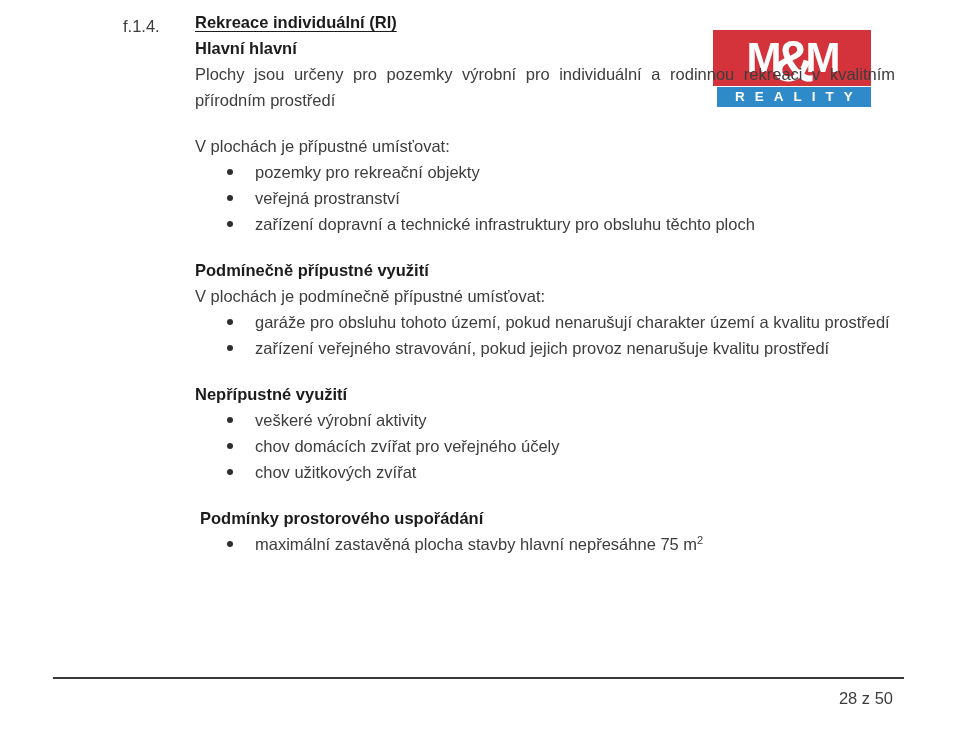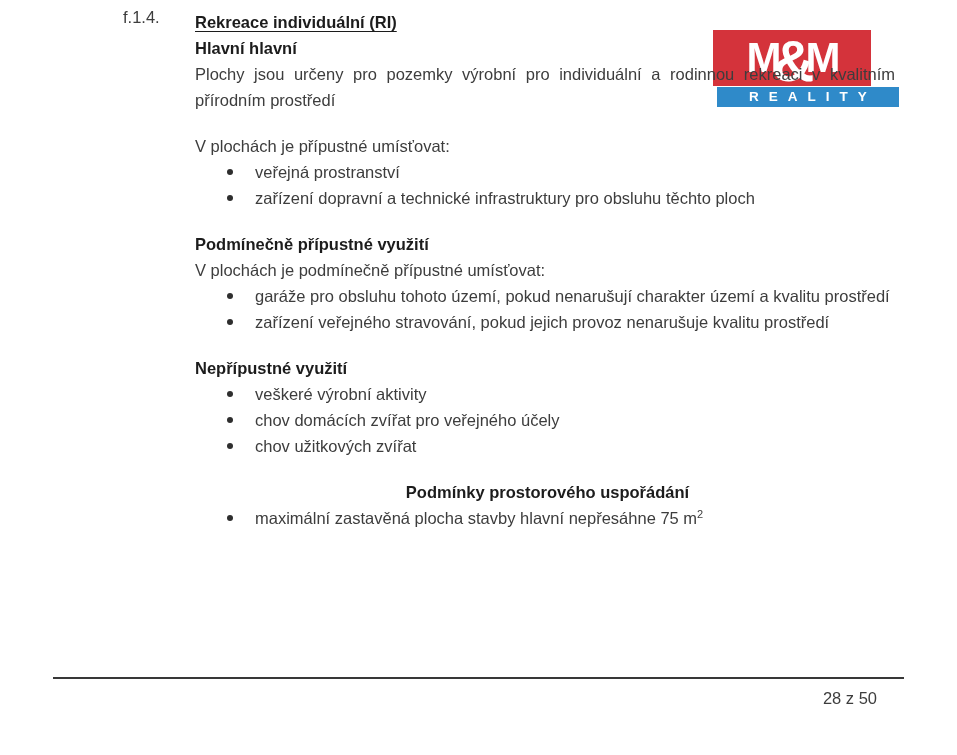--- a/index.html
+++ b/index.html
@@ -43,41 +43,41 @@
     letter-spacing: -3px;
     line-height: 1;
   }
   .logo-red .amp {
     font-size: 58px;
     margin: 0 -6px;
     position: relative;
     top: 3px;
   }
   .logo-blue {
-    width: 182px;
+    width: 154px;
     height: 20px;
     margin-left: 4px;
     margin-top: 1px;
     background: #2f8ac9;
     color: #ffffff;
     font-weight: bold;
     font-size: 13.5px;
     letter-spacing: 10px;
     display: flex;
     align-items: center;
     justify-content: center;
     text-indent: 10px; 
     line-height: 1;
   }
 
   
   .section-number {
     position: absolute;
     left: 123px;
-    top: 4px;
+    top: 13px;
     z-index: 2;
   }
   .content {
     position: absolute;
     left: 195px;
     top: 9px;
     width: 700px;
     z-index: 2;
   }
   .doc-title {
@@ -91,21 +91,20 @@
     color: #1c1c1c;
   }
   .section {
     margin-top: 20px;
   }
   .section.first {
     margin-top: 0;
   }
   .section.indented .sec-heading {
     padding-left: 5px;
-    text-align: center;
   }
   .justify {
     text-align: justify;
     text-align-last: left;
   }
   ul.bullets {
     margin: 0;
     padding: 0 0 0 60px;
     list-style: none;
   }
@@ -134,21 +133,21 @@
     left: 53px;
     top: 677px;
     width: 851px;
     height: 2px;
     background: #383838;
     z-index: 2;
   }
   .page-number {
     position: absolute;
     top: 685px;
-    left: 177px;
+    left: 193px;
     width: 700px;
     text-align: right;
     z-index: 2;
   }
 </style>
 </head>
 <body>
 
 <div class="page">
 
@@ -168,20 +167,21 @@
     <div class="doc-title">Rekreace individuální (RI)</div>
 
     <div class="section first">
       <div class="sec-heading">Hlavní hlavní</div>
       <div class="justify">Plochy jsou určeny pro pozemky výrobní pro individuální a rodinnou rekreaci v kvalitním přírodním prostředí</div>
     </div>
 
     <div class="section">
       <div>V plochách je přípustné umísťovat:</div>
       <ul class="bullets">
+        <li>pozemky pro rekreační objekty</li>
         <li>veřejná prostranství</li>
         <li>zařízení dopravní a technické infrastruktury pro obsluhu těchto ploch</li>
       </ul>
     </div>
 
     <div class="section">
       <div class="sec-heading">Podmínečně přípustné využití</div>
       <div>V plochách je podmínečně přípustné umísťovat:</div>
       <ul class="bullets">
         <li class="justify">garáže pro obsluhu tohoto území, pokud nenarušují charakter území a kvalitu prostředí</li>

